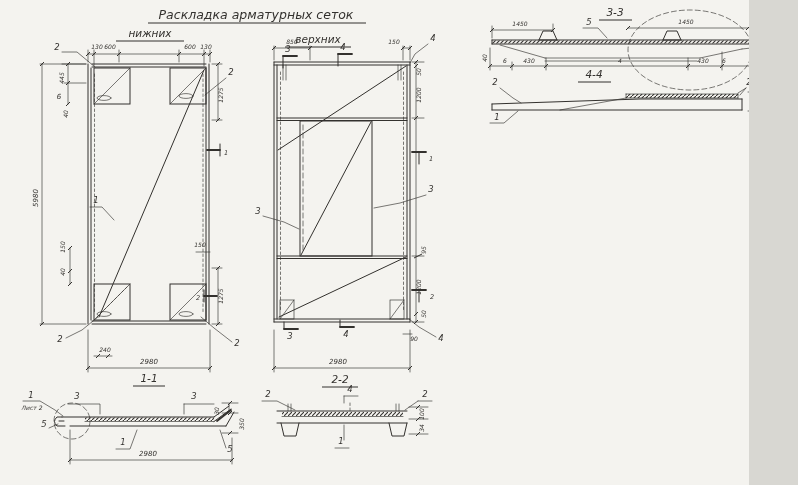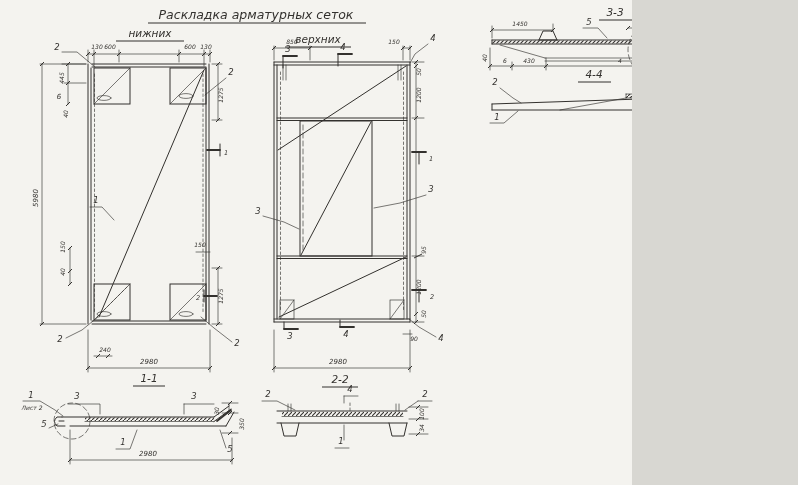--- a/index.html
+++ b/index.html
@@ -1,17 +1,17 @@
 <!DOCTYPE html>
 <html><head>
 <meta charset="utf-8">
 <style>
   html,body{margin:0;padding:0;background:#d8d7d2;}
   .sheet{
-    width:632px;height:485px;background:#f4f3ef;position:relative;overflow:hidden;
+    width:749px;height:485px;background:#f4f3ef;position:relative;overflow:hidden;
     font-family:"DejaVu Sans",sans-serif;
   }
   svg text{
     font-family:"DejaVu Sans",sans-serif;
     font-style:italic;
     fill:#33312e;
   }
   .ln{stroke:#33312e;stroke-width:1;fill:none;stroke-linecap:round;}
   .lt{stroke-width:0.65;}
   .lk{stroke-width:1.8;}

